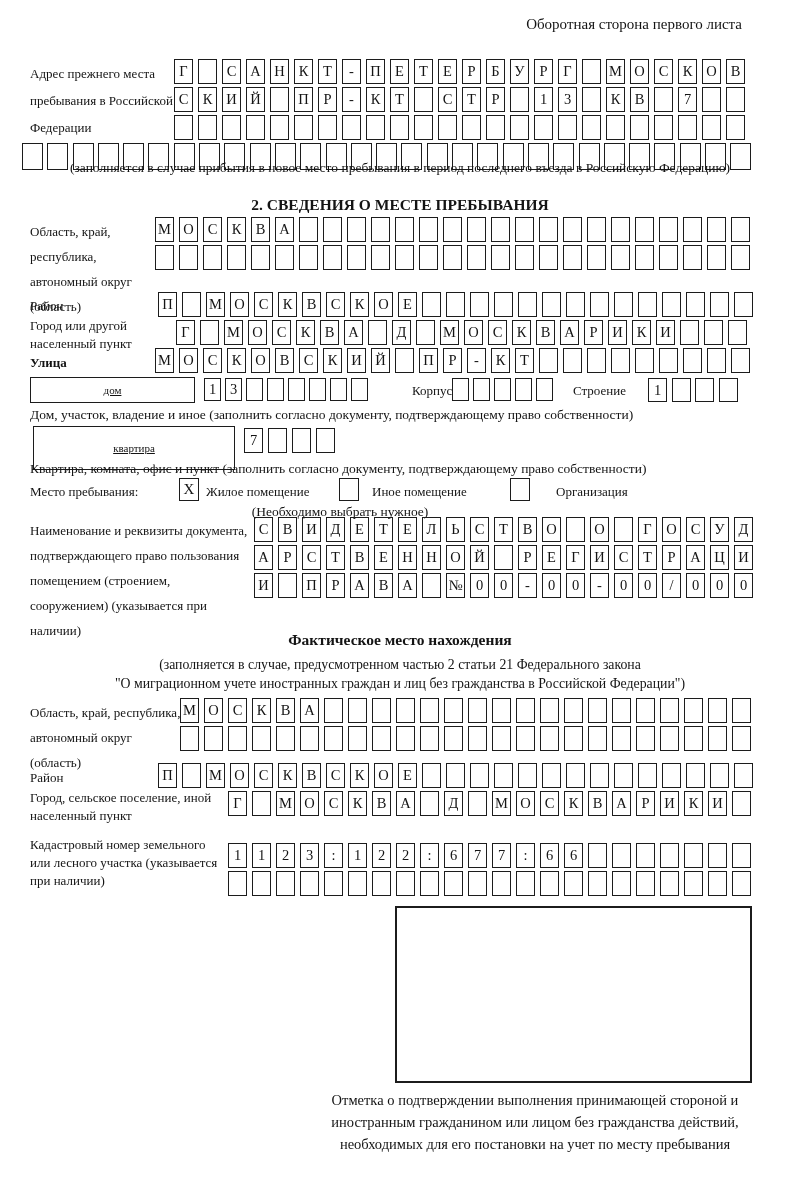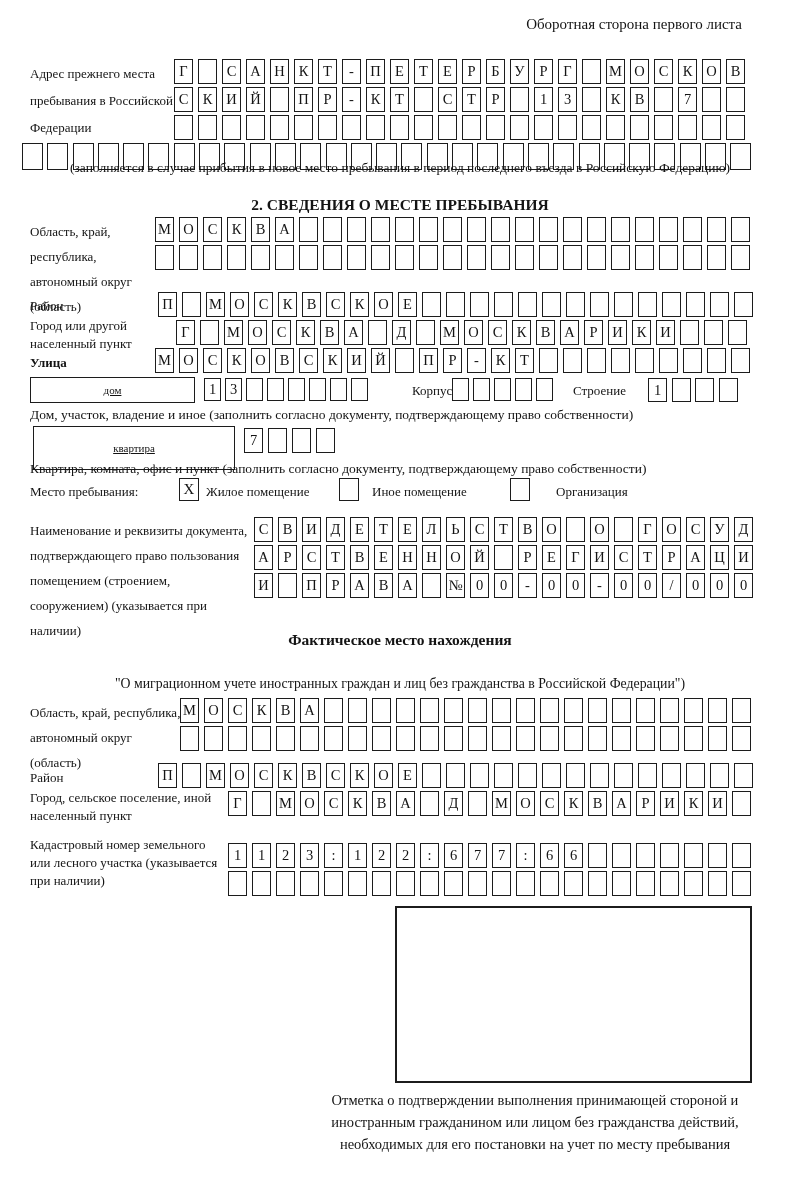--- a/index.html
+++ b/index.html
@@ -336,20 +336,21 @@
     </div>
   <div class="abs note" style="left:30px;top:461px;">Квартира, комната, офис и пункт (заполнить согласно документу, подтверждающему право собственности)</div>
 
   <div class="abs label" style="left:30px;top:478px;">Место пребывания:</div>
   <div class="abs cb" style="left:179px;top:478px;">X</div>
   <div class="abs label" style="left:206px;top:478px;">Жилое помещение</div>
   <div class="abs cb" style="left:339px;top:478px;"></div>
   <div class="abs label" style="left:372px;top:478px;">Иное помещение</div>
   <div class="abs cb" style="left:510px;top:478px;"></div>
   <div class="abs label" style="left:556px;top:478px;">Организация</div>
+  <div class="abs note" style="left:175px;top:504px;width:330px;text-align:center;">(Необходимо выбрать нужное)</div>
 
   <div class="abs label tight" style="left:30px;top:518px;width:218px;">Наименование и реквизиты документа, подтверждающего право пользования помещением (строением, сооружением) (указывается при наличии)</div>
   <div class="abs grid" style="left:254px;top:517px;">
       <span class="cell">С</span>
       <span class="cell">В</span>
       <span class="cell">И</span>
       <span class="cell">Д</span>
       <span class="cell">Е</span>
       <span class="cell">Т</span>
       <span class="cell">Е</span>
@@ -409,20 +410,21 @@
       <span class="cell">-</span>
       <span class="cell">0</span>
       <span class="cell">0</span>
       <span class="cell">/</span>
       <span class="cell">0</span>
       <span class="cell">0</span>
       <span class="cell">0</span>
     </div>
 
   <div class="abs title center" style="top:631px;">Фактическое место нахождения</div>
+  <div class="abs note center" style="top:657px;font-size:13.8px;">(заполняется в случае, предусмотренном частью 2 статьи 21 Федерального закона</div>
   <div class="abs note center" style="top:676px;font-size:13.8px;">"О миграционном учете иностранных граждан и лиц без гражданства в Российской Федерации")</div>
 
   <div class="abs label tight" style="left:30px;top:700px;width:152px;">Область, край, республика, автономный округ (область)</div>
   <div class="abs grid" style="left:180px;top:698px;">
       <span class="cell">М</span>
       <span class="cell">О</span>
       <span class="cell">С</span>
       <span class="cell">К</span>
       <span class="cell">В</span>
       <span class="cell">А</span>

